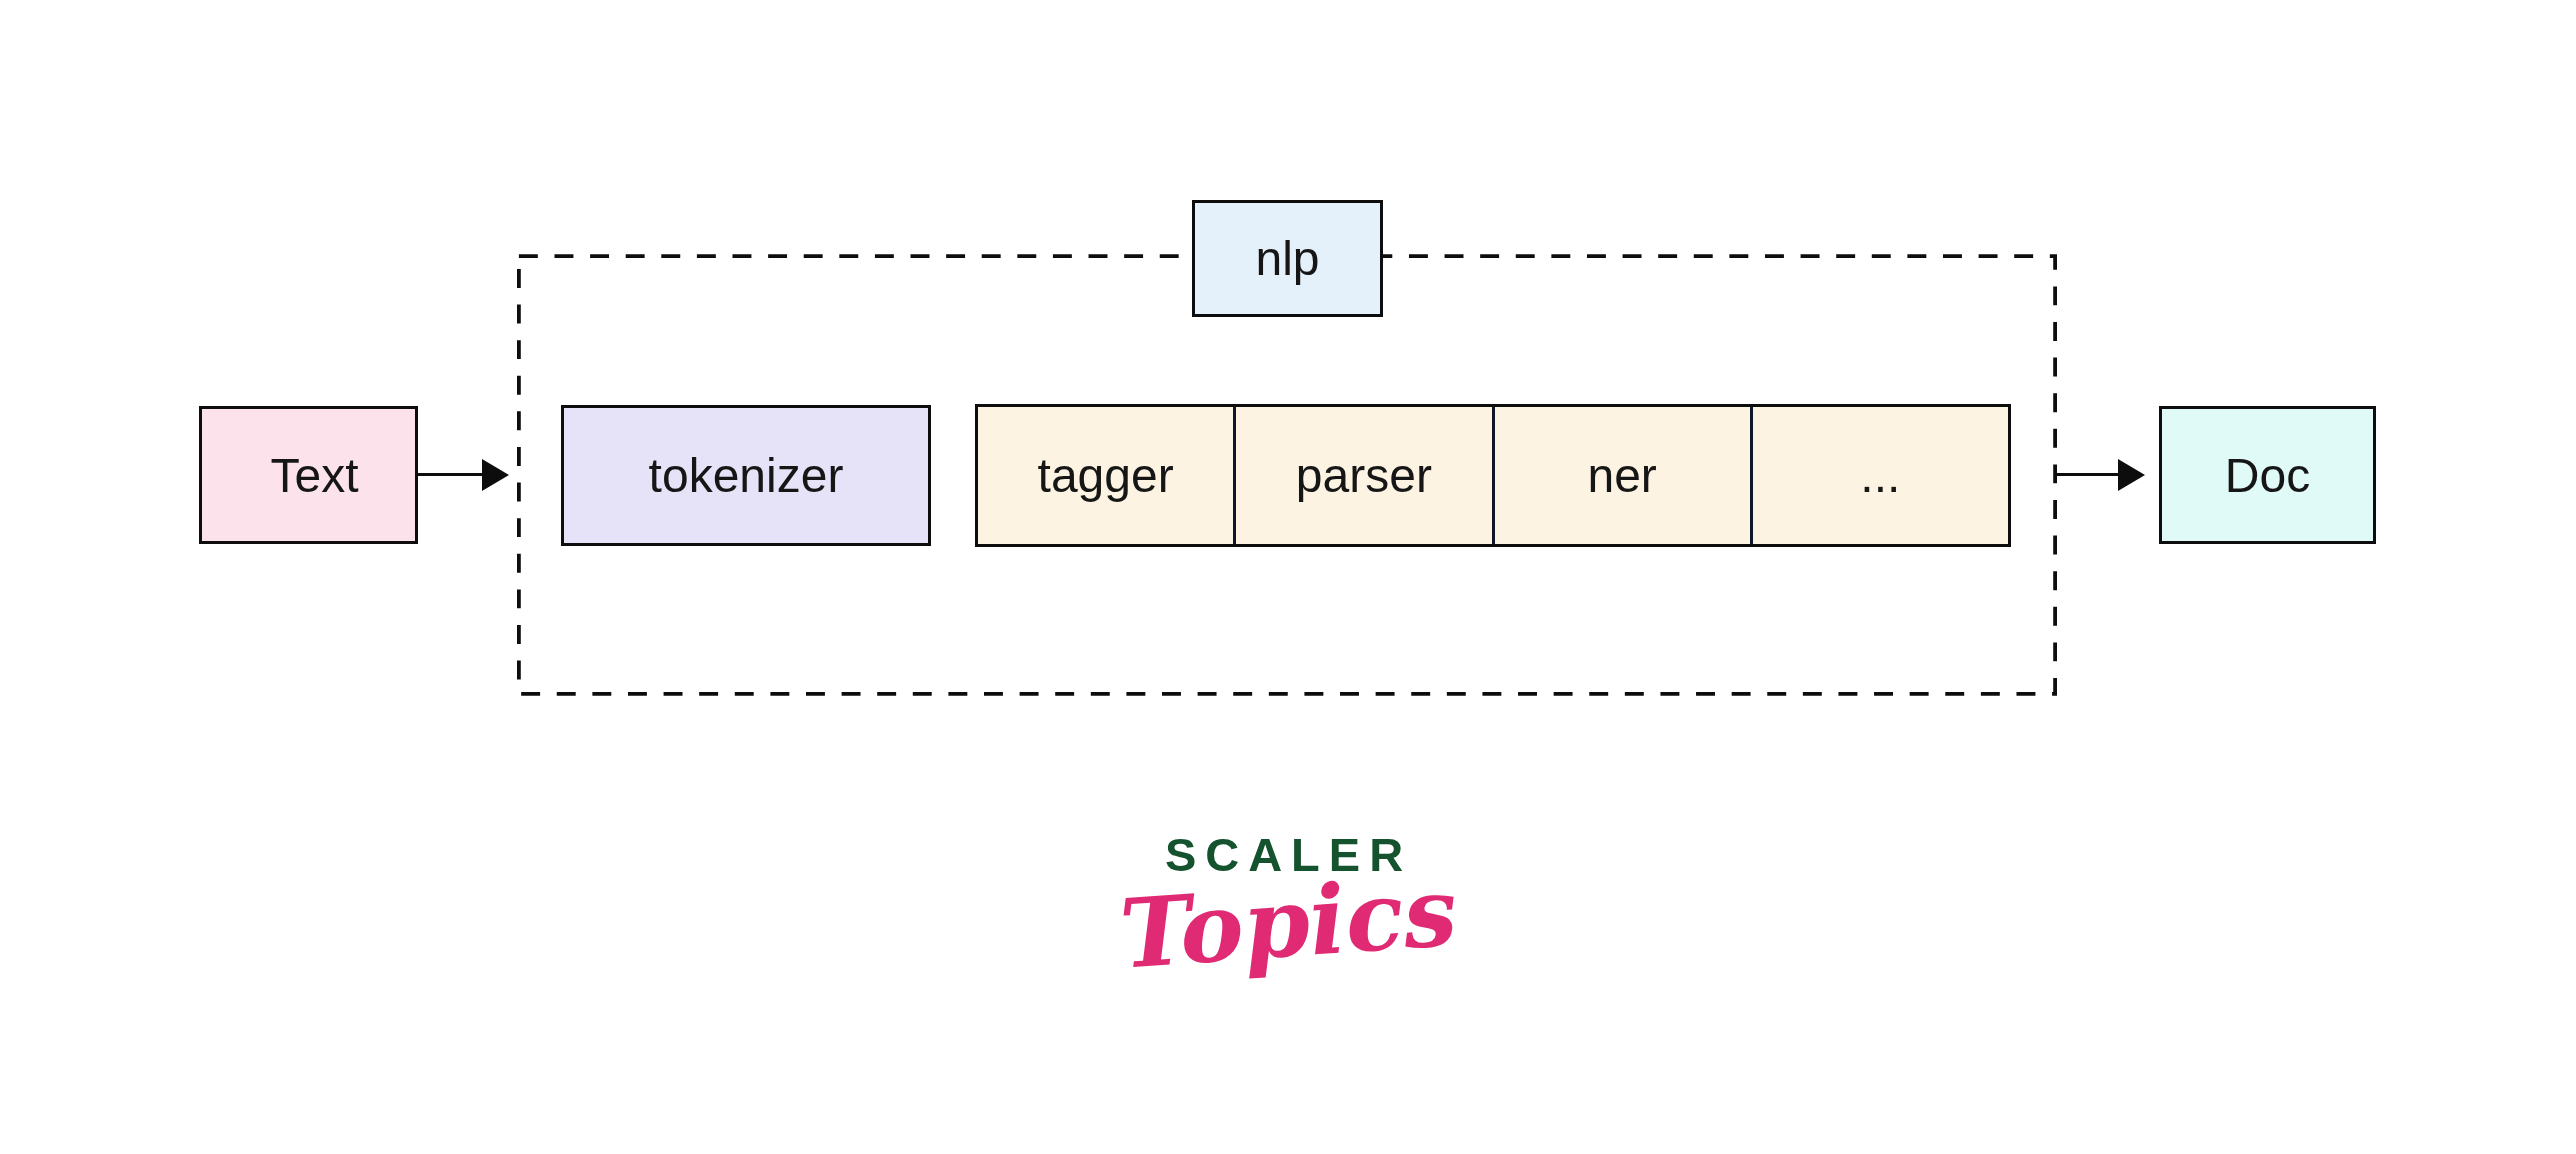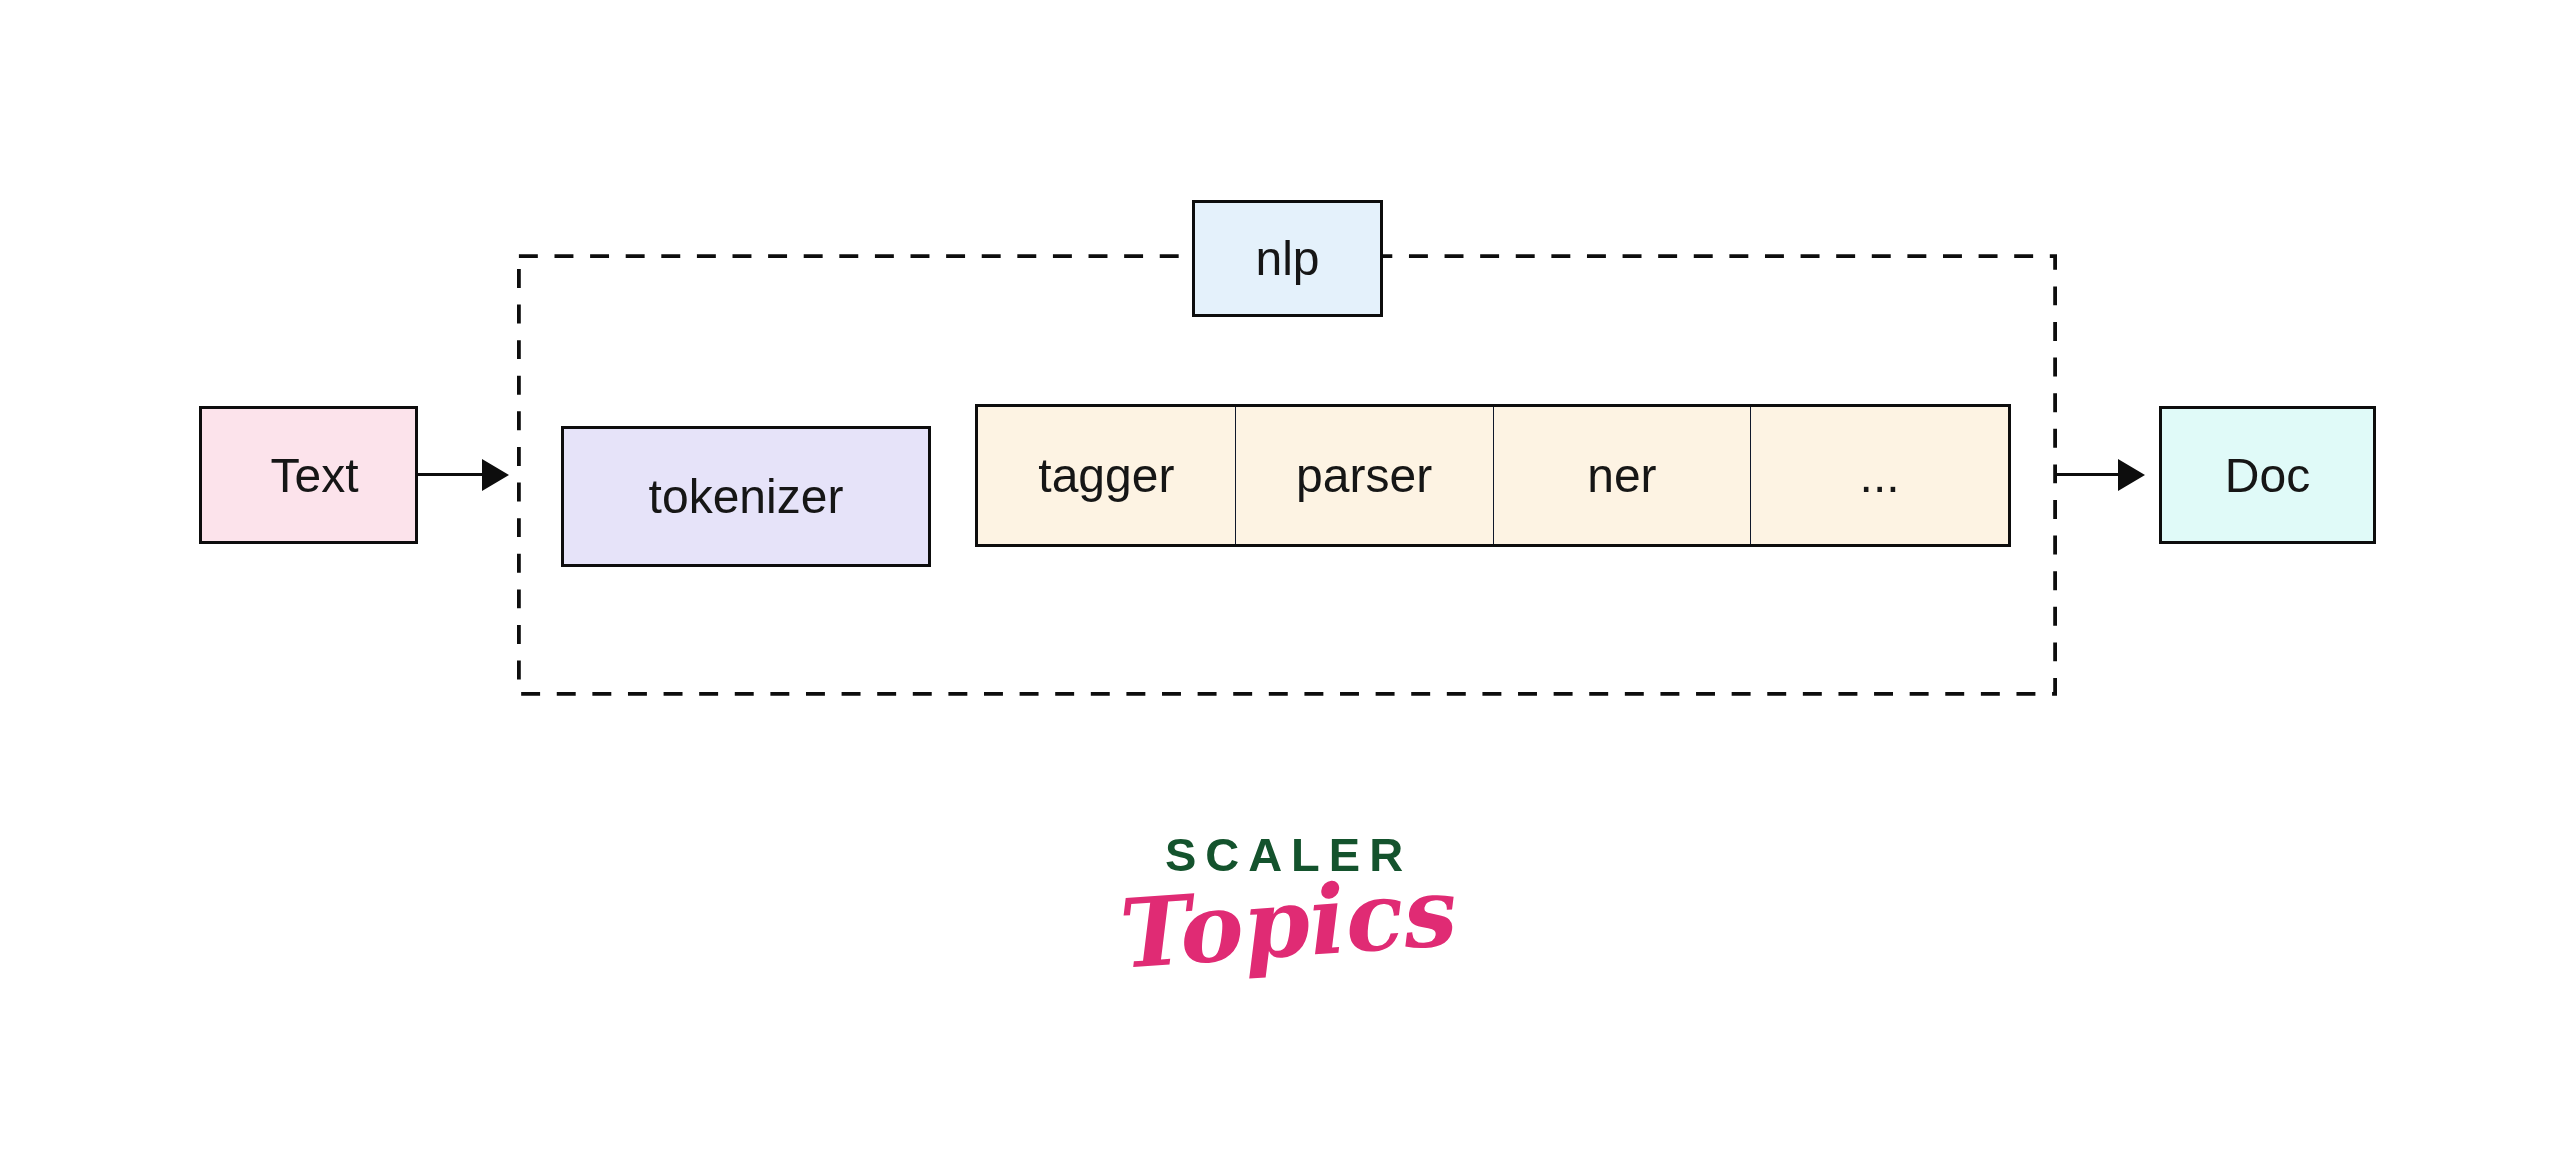--- a/index.html
+++ b/index.html
@@ -24,40 +24,40 @@
     display: flex;
     align-items: center;
     justify-content: center;
     font-size: 48px;
     color: #161616;
     z-index: 2;
   }
 
   #nlp-box       { left: 1192px; top: 200px; width: 191px;  height: 117px; z-index: 3; }
   #text-box      { left: 199px;  top: 406px; width: 219px;  height: 138px; padding-left: 12px; }
-  #tokenizer-box { left: 561px;  top: 426px; width: 370px;  height: 141px; }
+  #tokenizer-box { left: 561px;  top: 405px; width: 370px;  height: 141px; }
   #doc-box       { left: 2159px; top: 406px; width: 217px;  height: 138px; }
 
   
   #pipeline-box {
     position: absolute;
     left: 975px; top: 404px; width: 1036px; height: 143px;
     box-sizing: border-box;
     border: 3px solid #0d0d0d;
     display: flex;
     z-index: 2;
   }
   .pipeline-cell {
     flex: 1 1 0;
     display: flex;
     align-items: center;
     justify-content: center;
     font-size: 48px;
     color: #161616;
-    border-left: 1px solid #0f172a;
+    border-left: 3px solid #0f172a;
   }
   .pipeline-cell:first-child { border-left: none; }
 
   
   .arrow {
     position: absolute;
     height: 33px;
     display: flex;
     align-items: center;
     z-index: 1;

